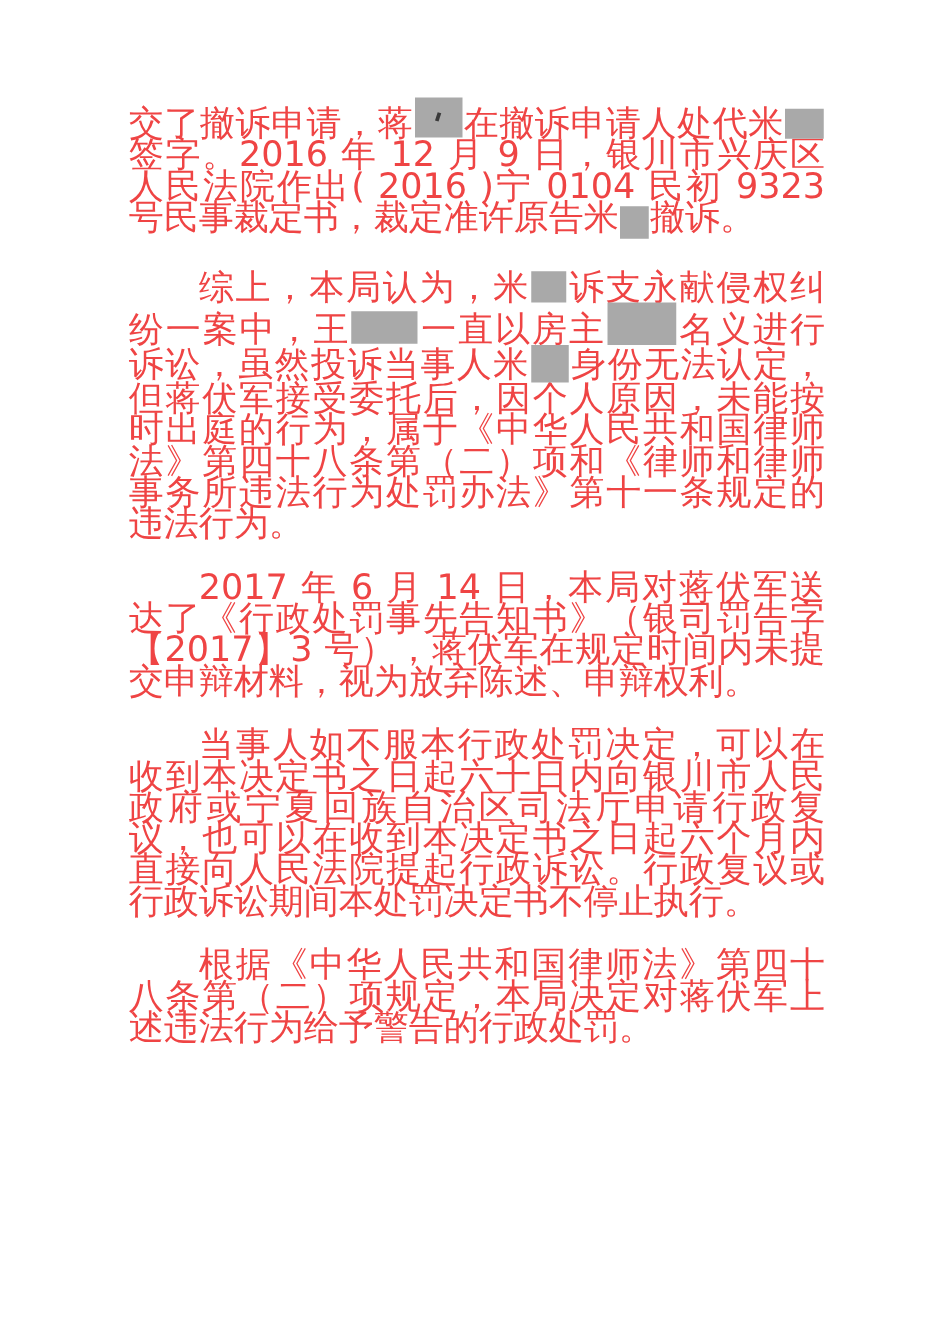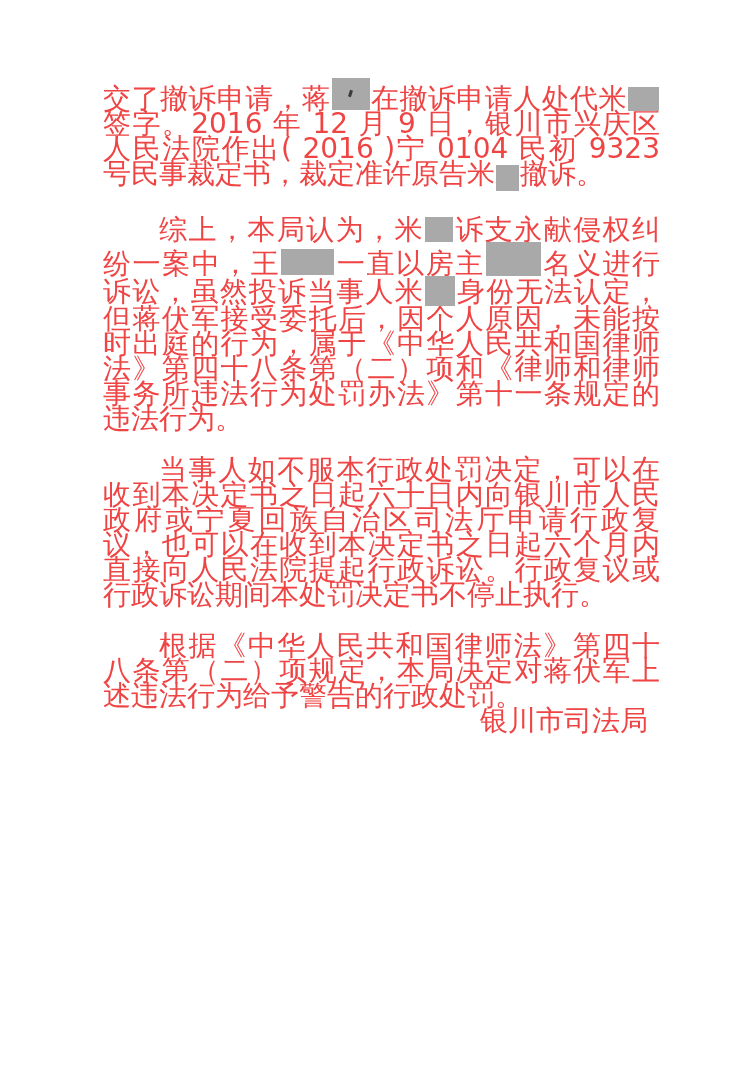--- a/index.html
+++ b/index.html
@@ -57,20 +57,20 @@
   }
 </style>
 </head>
 <body>
 
 <div class="page">
   <div class="doc">
     <div>
         <p class="para"><span>交了撤诉申请，蒋</span><span class="redaction" style="width: 38px; height: 32px; vertical-align: -2px;"><span class="mark"></span></span><span>在撤诉申请人处代米</span><span class="redaction" style="width: 31px; height: 24px; vertical-align: -3px;"></span><span>签字。2016 年 12 月 9 日，银川市兴庆区人民法院作出( 2016 )宁 0104 民初 9323 号民事裁定书，裁定准许原告米</span><span class="redaction" style="width: 23px; height: 26px; vertical-align: -8px;"></span><span>撤诉。</span></p>
         <p class="para indent"><span>综上，本局认为，米</span><span class="redaction" style="width: 28px; height: 25px; vertical-align: -3px;"></span><span>诉支永献侵权纠纷一案中，王</span><span class="redaction" style="width: 53px; height: 26px; vertical-align: -2px;"></span><span>一直以房主</span><span class="redaction" style="width: 55px; height: 34px; vertical-align: -3px;"></span><span>名义进行诉讼，虽然投诉当事人米</span><span class="redaction" style="width: 30px; height: 30px; vertical-align: -5px;"></span><span>身份无法认定，但蒋伏军接受委托后，因个人原因，未能按时出庭的行为，属于《中华人民共和国律师法》第四十八条第（二）项和《律师和律师事务所违法行为处罚办法》第十一条规定的违法行为。</span></p>
+        <p class="para indent"><span>2017 年 6 月 14 日，本局对蒋伏军送达了《行政处罚事先告知书》（银司罚告字【2017】3 号），蒋伏军在规定时间内未提交申辩材料，视为放弃陈述、申辩权利。</span></p>
         <p class="para indent"><span>当事人如不服本行政处罚决定，可以在收到本决定书之日起六十日内向银川市人民政府或宁夏回族自治区司法厅申请行政复议，也可以在收到本决定书之日起六个月内直接向人民法院提起行政诉讼。行政复议或行政诉讼期间本处罚决定书不停止执行。</span></p>
         <p class="para indent"><span>根据《中华人民共和国律师法》第四十八条第（二）项规定，本局决定对蒋伏军上述违法行为给予警告的行政处罚。</span></p>
       </div>
     <div class="sig-block">
-      <p class="sig-line">银川市司法局</p>
     </div>
   </div>
 </div>
 
 </body></html>

